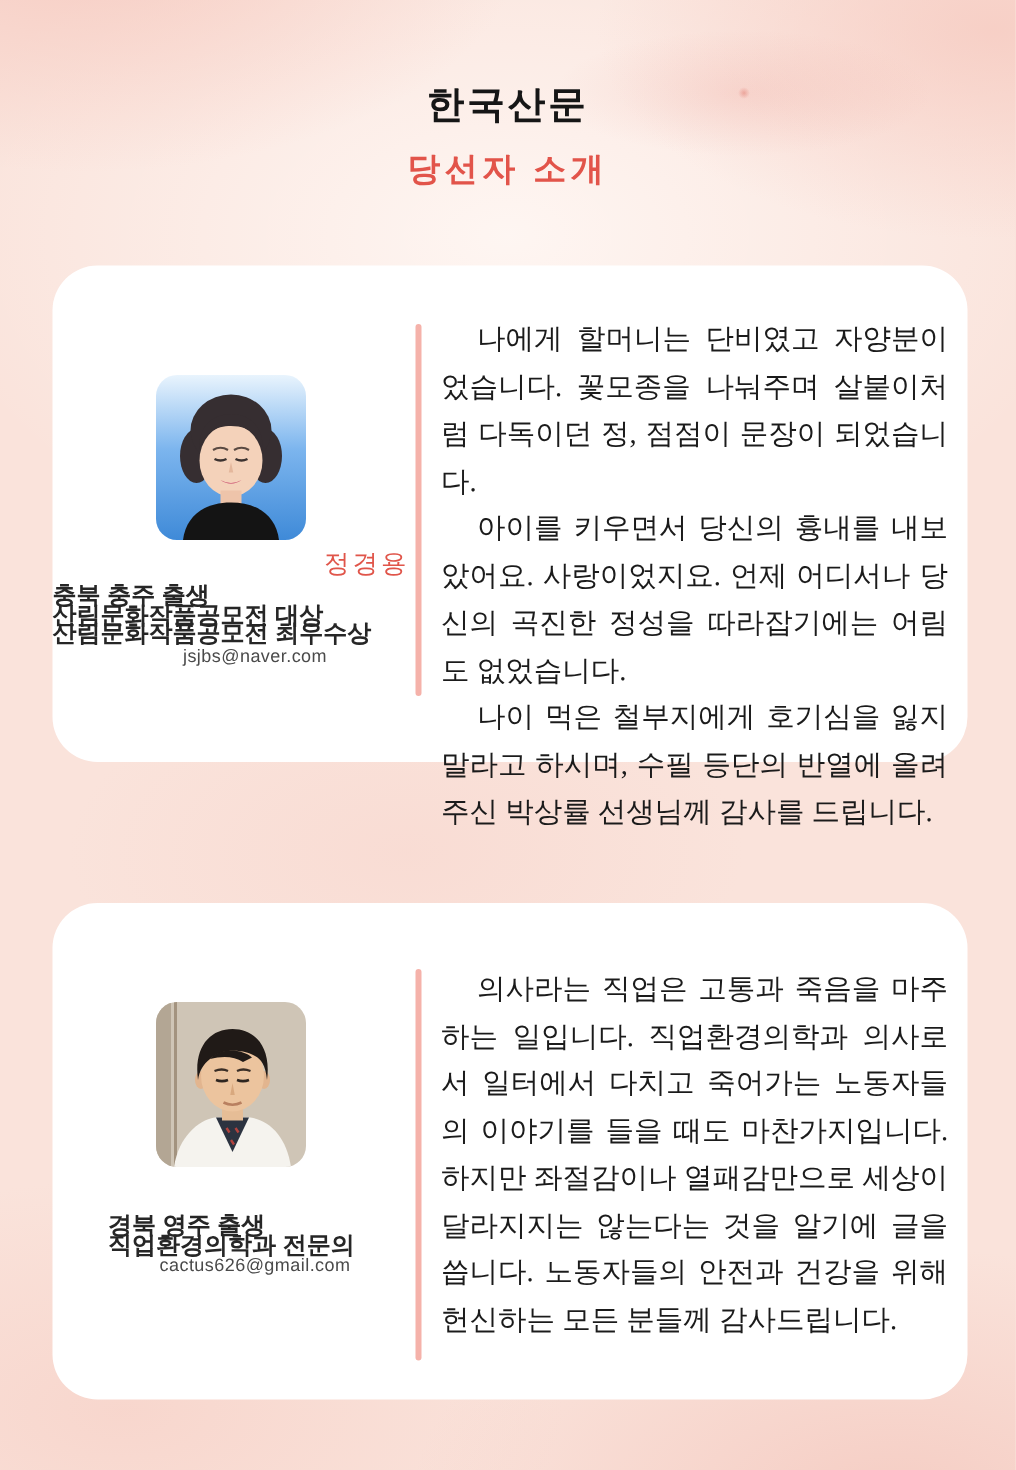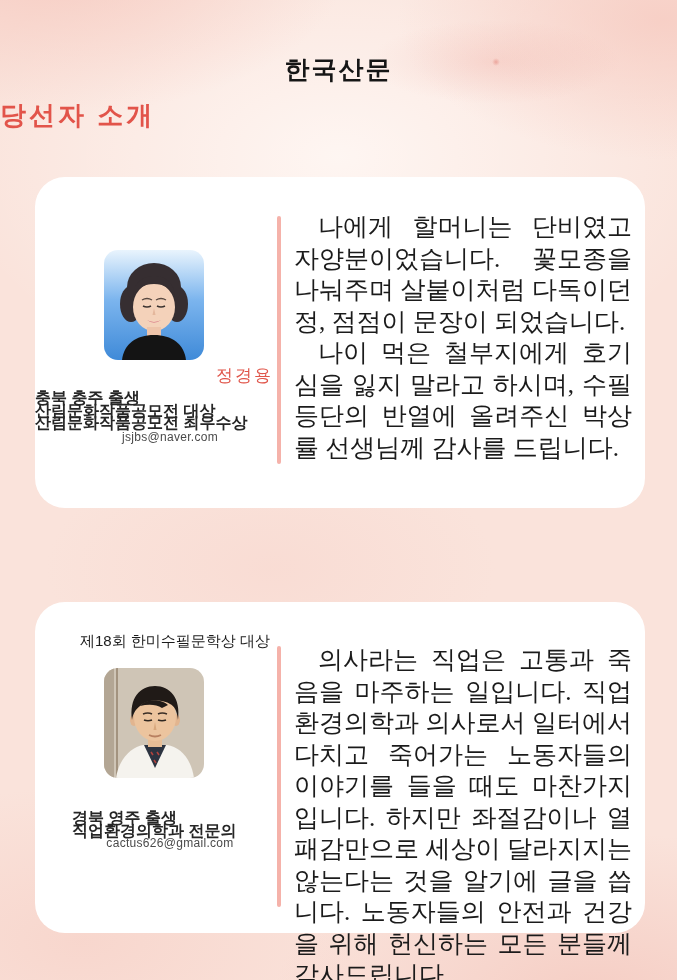--- a/index.html
+++ b/index.html
@@ -17,22 +17,22 @@
       radial-gradient(ellipse 300px 160px at 40% 58%, rgba(247,210,201,0.4), transparent 75%);
   }
   .speck{position:absolute;left:492px;top:58px;width:8px;height:8px;border-radius:50%;
     background:radial-gradient(circle,rgba(222,110,98,0.45),transparent 70%);}
   .logo{
     position:absolute;left:0;top:53px;width:100%;text-align:center;
     font-size:25px;font-weight:900;letter-spacing:2px;color:#161616;
     font-family:"Liberation Sans",sans-serif;
   }
   .subtitle{
-    position:absolute;left:0;top:98px;width:100%;
-    font-size:26px;font-weight:700;letter-spacing:3px;color:#e2544a;
+    position:absolute;left:0;top:98px;width:100%;text-align:center;
+    font-size:22px;font-weight:700;letter-spacing:3px;color:#e2544a;
   }
   .card{
     position:absolute;left:35px;width:610px;height:331px;
     background:#ffffff;border-radius:30px;
   }
   .card1{top:177px;}
   .card2{top:602px;}
   .award-note{
     position:absolute;left:45px;top:30px;
     font-size:15px;font-weight:500;color:#1c1c1c;letter-spacing:0px;
@@ -66,21 +66,21 @@
   .email2{top:234px;}
   .vline{
     position:absolute;left:242px;width:4px;border-radius:2px;
     background:#f5b2aa;
   }
   .vline1{top:39px;height:248px;}
   .vline2{top:44px;height:261px;}
   .bio{
     position:absolute;left:259px;width:338px;
     font-family:"Liberation Serif",serif;
-    font-size:25px;line-height:31.5px;color:#1b1b1b;
+    font-size:19px;line-height:31.5px;color:#1b1b1b;
     text-align:justify;word-break:break-all;
   }
   .bio1{top:34px;}
   .bio2{top:42px;}
   .bio p{margin:0;text-indent:24px;}
 </style>
 </head>
 <body>
 
 <div class="speck"></div>
@@ -119,27 +119,27 @@
     <div class="creds creds1">
       <div>충북 충주 출생</div>
       <div>산림문화작품공모전 대상</div>
       <div>산림문화작품공모전 최우수상</div>
     </div>
     <div class="email email1">jsjbs@naver.com</div>
   </div>
   <div class="vline vline1"></div>
   <div class="bio bio1">
     <p>나에게 할머니는 단비였고 자양분이었습니다. 꽃모종을 나눠주며 살붙이처럼 다독이던 정, 점점이 문장이 되었습니다.</p>
+    <p>아이를 키우면서 당신의 흉내를 내보았어요. 사랑이었지요. 언제 어디서나 당신의 곡진한 정성을 따라잡기에는 어림도 없었습니다.</p>
     <p>나이 먹은 철부지에게 호기심을 잃지 말라고 하시며, 수필 등단의 반열에 올려주신 박상률 선생님께 감사를 드립니다.</p>
   </div>
 </div>
 
 <div class="card card2">
   <div class="leftcol">
-    <div class="award-note">제18회 한미수필문학상 대상</div>
     <div class="photo photo2">
       <svg viewBox="0 0 100 110">
         <rect width="100" height="110" fill="#cfc5b6"></rect>
         <rect x="0" y="0" width="10" height="110" fill="#b3a694"></rect>
         <rect x="12" y="0" width="2" height="110" fill="#a3937f"></rect>
         <path d="M12 110 C15 90 28 79 39 77 L63 77 C76 79 87 90 90 110 Z" fill="#f5f3ee"></path>
         <path d="M40 77 L51 100 L62 77 Z" fill="#2c3340"></path>
         <path d="M47 84 l2 3 M53 84 l2 3 M50 92 l2 3" stroke="#b2433e" stroke-width="1.6"></path>
         <rect x="44" y="66" width="14" height="13" fill="#e6bd96"></rect>
         <ellipse cx="30" cy="52" rx="4" ry="6" fill="#e2b58f"></ellipse>

